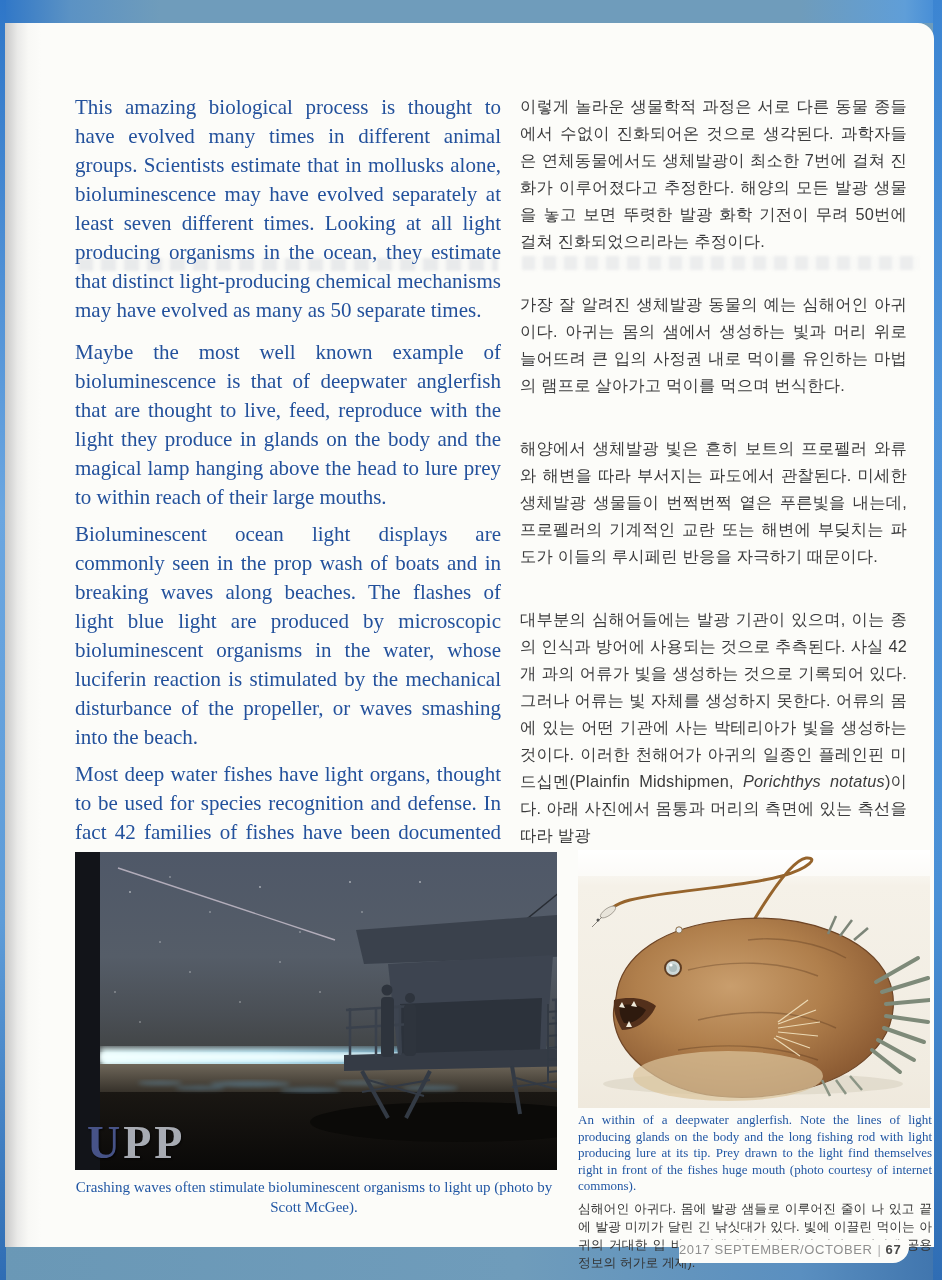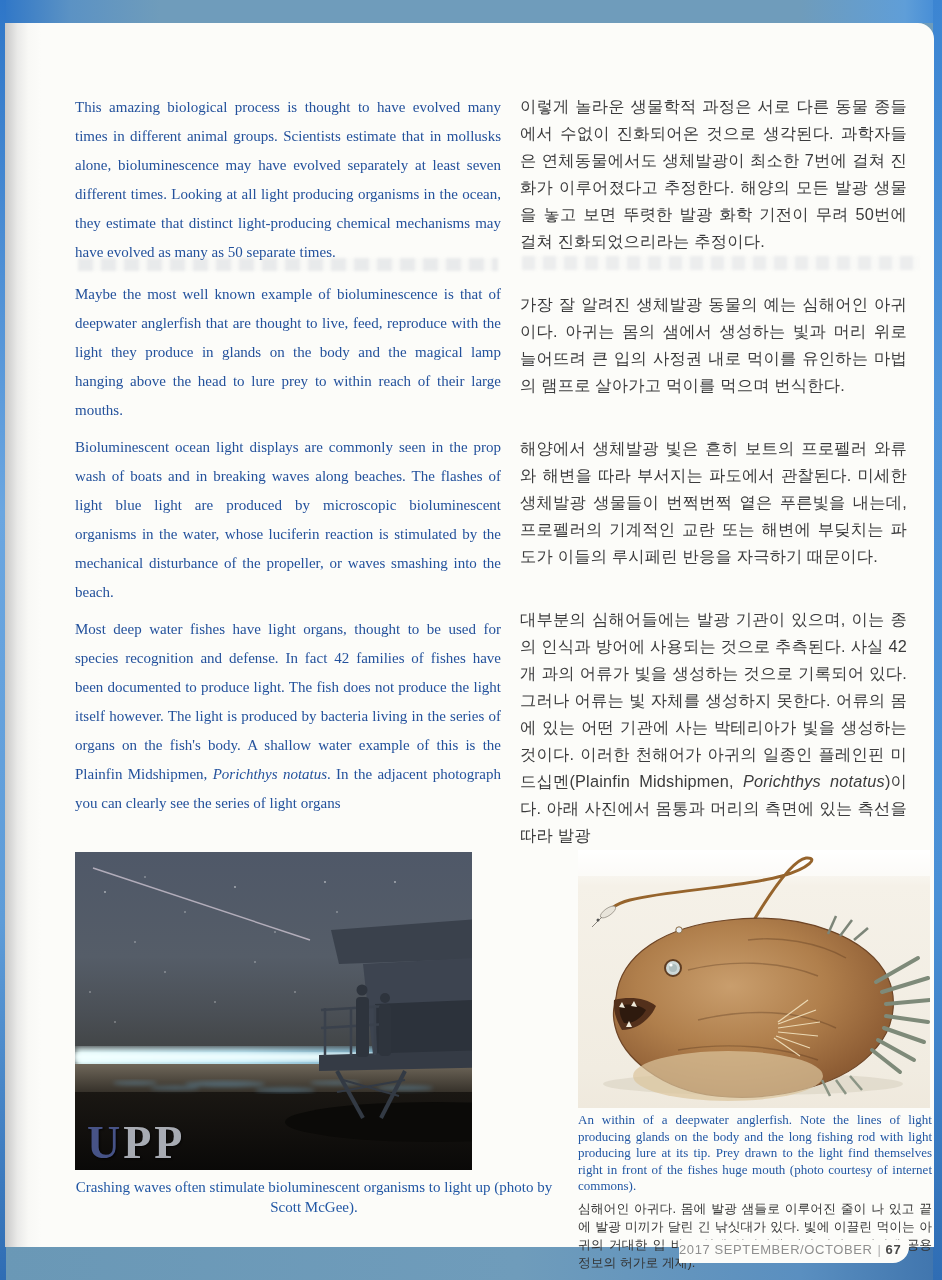--- a/index.html
+++ b/index.html
@@ -21,35 +21,35 @@
   .curl{position:absolute;left:5px;top:23px;width:36px;height:1224px;pointer-events:none;
        background:linear-gradient(90deg, rgba(90,90,96,0.32), rgba(140,140,146,0.16) 35%, rgba(200,200,200,0.07) 65%, transparent);}
   .footer-tab{position:absolute;left:679px;top:1240px;width:230px;height:23px;background:#fcfcf9;
        border-radius:0 0 16px 0;}
   .footer-line{position:absolute;left:0;top:2px;width:190px;text-align:right;
        font-size:13px;letter-spacing:0.6px;color:#8f8f8f;white-space:nowrap;}
   .footer-line .pg{color:#4a4a4a;font-weight:bold;margin-left:4px;}
   .footer-line .div{color:#b0b0b0;margin-left:5px;}
 
   .col-en{position:absolute;left:75px;top:93px;width:426px;text-align:justify;
-       font-family:"Liberation Serif",serif;font-size:15px;line-height:29px;color:#23519c;}
+       font-family:"Liberation Serif",serif;font-size:21px;line-height:29px;color:#23519c;}
   .col-en p{margin:0 0 8px 0;}
   .col-en p.first{margin-bottom:13px;}
   .col-ko{position:absolute;left:520px;top:93px;width:387px;text-align:justify;
        font-size:16.3px;line-height:27px;color:#3b3b3c;letter-spacing:0.2px;word-break:break-all;}
   .col-ko p{margin:0 0 36px 0;}
   .ital{font-style:italic;}
 
   .bleed{position:absolute;filter:blur(1.6px);pointer-events:none;}
   .bleed-1{left:78px;top:258px;width:420px;height:13px;opacity:0.30;
        background:repeating-linear-gradient(90deg, rgba(125,135,158,0.5) 0 15px, rgba(125,135,158,0.08) 15px 23px);}
   .bleed-2{left:522px;top:256px;width:398px;height:14px;opacity:0.26;
        background:repeating-linear-gradient(90deg, rgba(125,135,158,0.5) 0 13px, rgba(125,135,158,0.08) 13px 21px);}
 
-  .photo-beach{position:absolute;left:75px;top:852px;width:397px;height:318px;overflow:hidden;background:#121419;}
+  .photo-beach{position:absolute;left:75px;top:852px;width:457px;height:318px;overflow:hidden;background:#121419;padding-left:25px;}
   .wm{position:absolute;left:12px;bottom:4px;font-family:"Liberation Serif",serif;
       font-size:46px;font-weight:bold;letter-spacing:3px;line-height:1;
       text-shadow:1px 1px 2px rgba(0,0,0,0.8);}
   .wm .u{color:#4a578e;opacity:0.95;}
   .wm .pp{color:#c9ced8;opacity:0.82;}
 
   .cap-beach{position:absolute;left:75px;top:1177px;width:478px;}
   .cap-beach .en{font-family:"Liberation Serif",serif;font-size:15px;line-height:20px;color:#2257a4;margin:0 0 6px 0;text-align:center;}
   .cap-beach .ko{font-size:14px;line-height:19px;color:#3a3a3a;margin:0;word-break:break-all;}
 

